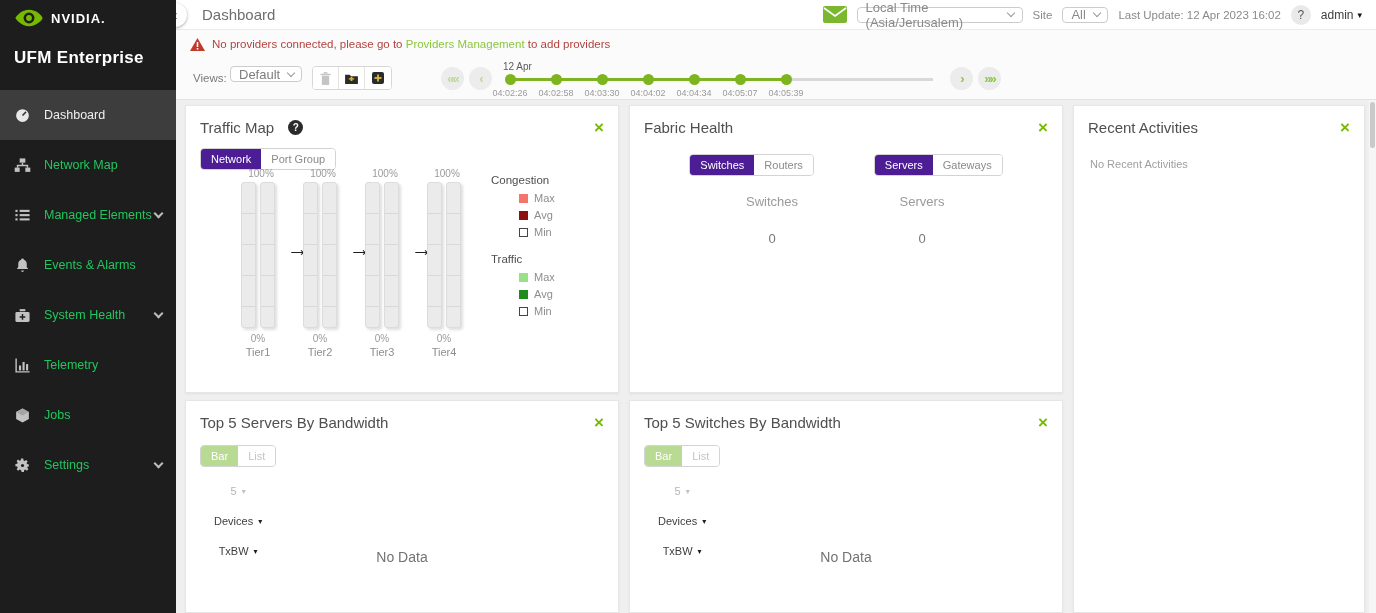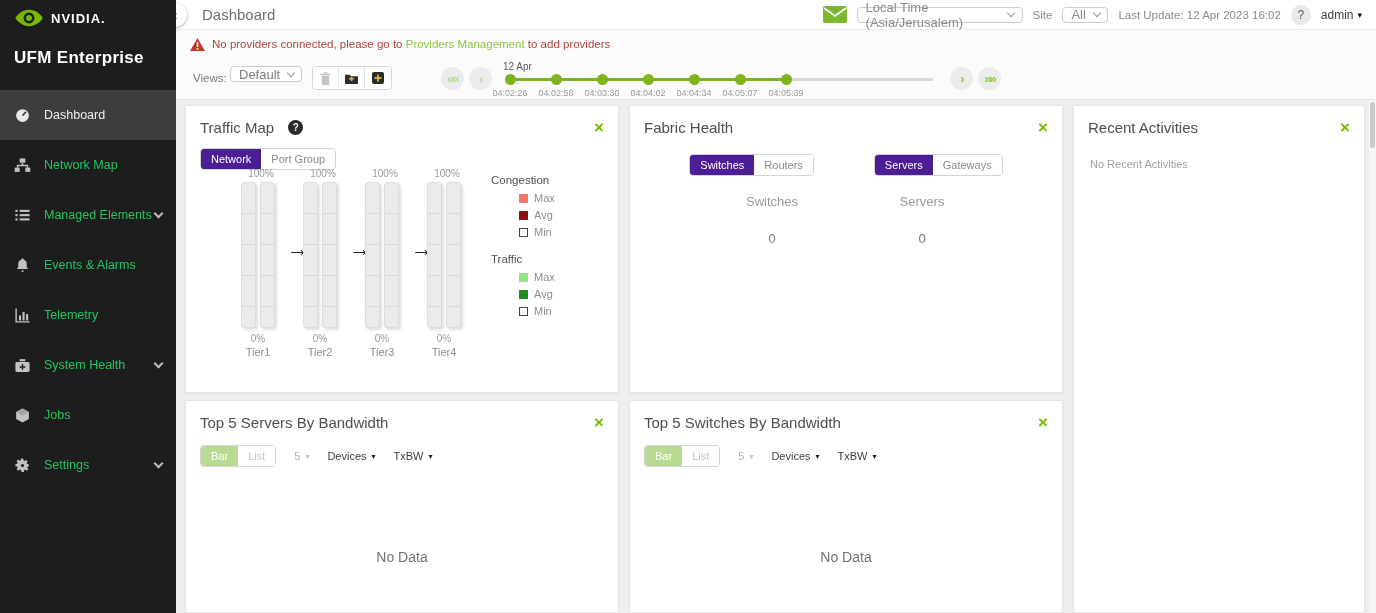--- a/index.html
+++ b/index.html
@@ -116,21 +116,21 @@
   
   .fh-toggles { position:absolute; top:48px; width:100%; display:flex; justify-content:center; gap:60px; }
   .fh-col { position:absolute; width:160px; text-align:center; }
   .fh-label { font-size:13px; color:#9a9a9a; }
   .fh-count { font-size:13px; color:#777; margin-top:22px; }
 
   
   .ra-empty { padding:22px 0 0 16px; font-size:11px; color:#9f9f9f; }
 
   
-  .t5-controls { position:absolute; left:14px; top:44px; display:flex; align-items:center; gap:18px; }
+  .t5-controls { position:absolute; left:14px; top:44px; display:flex; align-items:center; gap:18px;flex-direction:column; }
   .t5-dd { font-size:11px; color:#3e3e3e; display:flex; align-items:center; gap:5px; cursor:pointer; }
   .t5-dd.dim { color:#b5b5b5; }
   .t5-caret { font-size:8px; color:#1e1e1e; }
   .t5-dd.dim .t5-caret { color:#c0c0c0; }
   .no-data { position:absolute; left:0; right:0; top:148px; text-align:center; font-size:14px; color:#737373; }
 
   
   .scrollbar { position:absolute; right:0; top:100px; bottom:0; width:7px; background:#f6f6f6; }
   .scroll-thumb { position:absolute; top:2px; left:1px; width:5px; height:46px; background:#c9c9c9; border-radius:3px; }
 </style>
@@ -178,35 +178,35 @@
     </div>
     <div class="nav-item">
       <svg width="17" height="17" viewBox="0 0 24 24" fill="#c2c2c2">
         <path d="M12 2a2 2 0 0 1 2 2c3 1 4 3.5 4 6v4l2 3H4l2-3v-4c0-2.5 1-5 4-6a2 2 0 0 1 2-2z"></path>
         <path d="M10 19h4a2 2 0 0 1-4 0z"></path>
       </svg>
       <span>Events &amp; Alarms</span>
     </div>
     <div class="nav-item">
       <svg width="17" height="17" viewBox="0 0 24 24" fill="#c2c2c2">
+        <path d="M4 7h16a2 2 0 0 1 2 2v10a2 2 0 0 1-2 2H4a2 2 0 0 1-2-2V9a2 2 0 0 1 2-2z"></path>
+        <rect x="8" y="3" width="8" height="3"></rect>
+        <path d="M11 10h2v3h3v2h-3v3h-2v-3H8v-2h3z" fill="#1d1d1d"></path>
+      </svg>
+      <span>System Health</span>
+      <span class="nav-chev"></span>
+    </div>
+    <div class="nav-item">
+      <svg width="17" height="17" viewBox="0 0 24 24" fill="#c2c2c2">
         <path d="M2 2h2v18h18v2H2z"></path>
         <rect x="7" y="12" width="3" height="7"></rect>
           <rect x="12" y="7" width="3" height="12"></rect>
           <rect x="17" y="10" width="3" height="9"></rect>
       </svg>
       <span>Telemetry</span>
-    </div>
-    <div class="nav-item">
-      <svg width="17" height="17" viewBox="0 0 24 24" fill="#c2c2c2">
-        <path d="M4 7h16a2 2 0 0 1 2 2v10a2 2 0 0 1-2 2H4a2 2 0 0 1-2-2V9a2 2 0 0 1 2-2z"></path>
-        <rect x="8" y="3" width="8" height="3"></rect>
-        <path d="M11 10h2v3h3v2h-3v3h-2v-3H8v-2h3z" fill="#1d1d1d"></path>
-      </svg>
-      <span>System Health</span>
-      <span class="nav-chev"></span>
     </div>
     <div class="nav-item">
       <svg width="17" height="17" viewBox="0 0 24 24" fill="#c2c2c2">
         <path d="M12 2l9 5v10l-9 5-9-5V7z"></path>
         <path d="M12 2l9 5-9 5-9-5z" fill="#a5a5a5"></path>
       </svg>
       <span>Jobs</span>
     </div>
     <div class="nav-item">
       <svg width="17" height="17" viewBox="0 0 24 24" fill="#c2c2c2">

